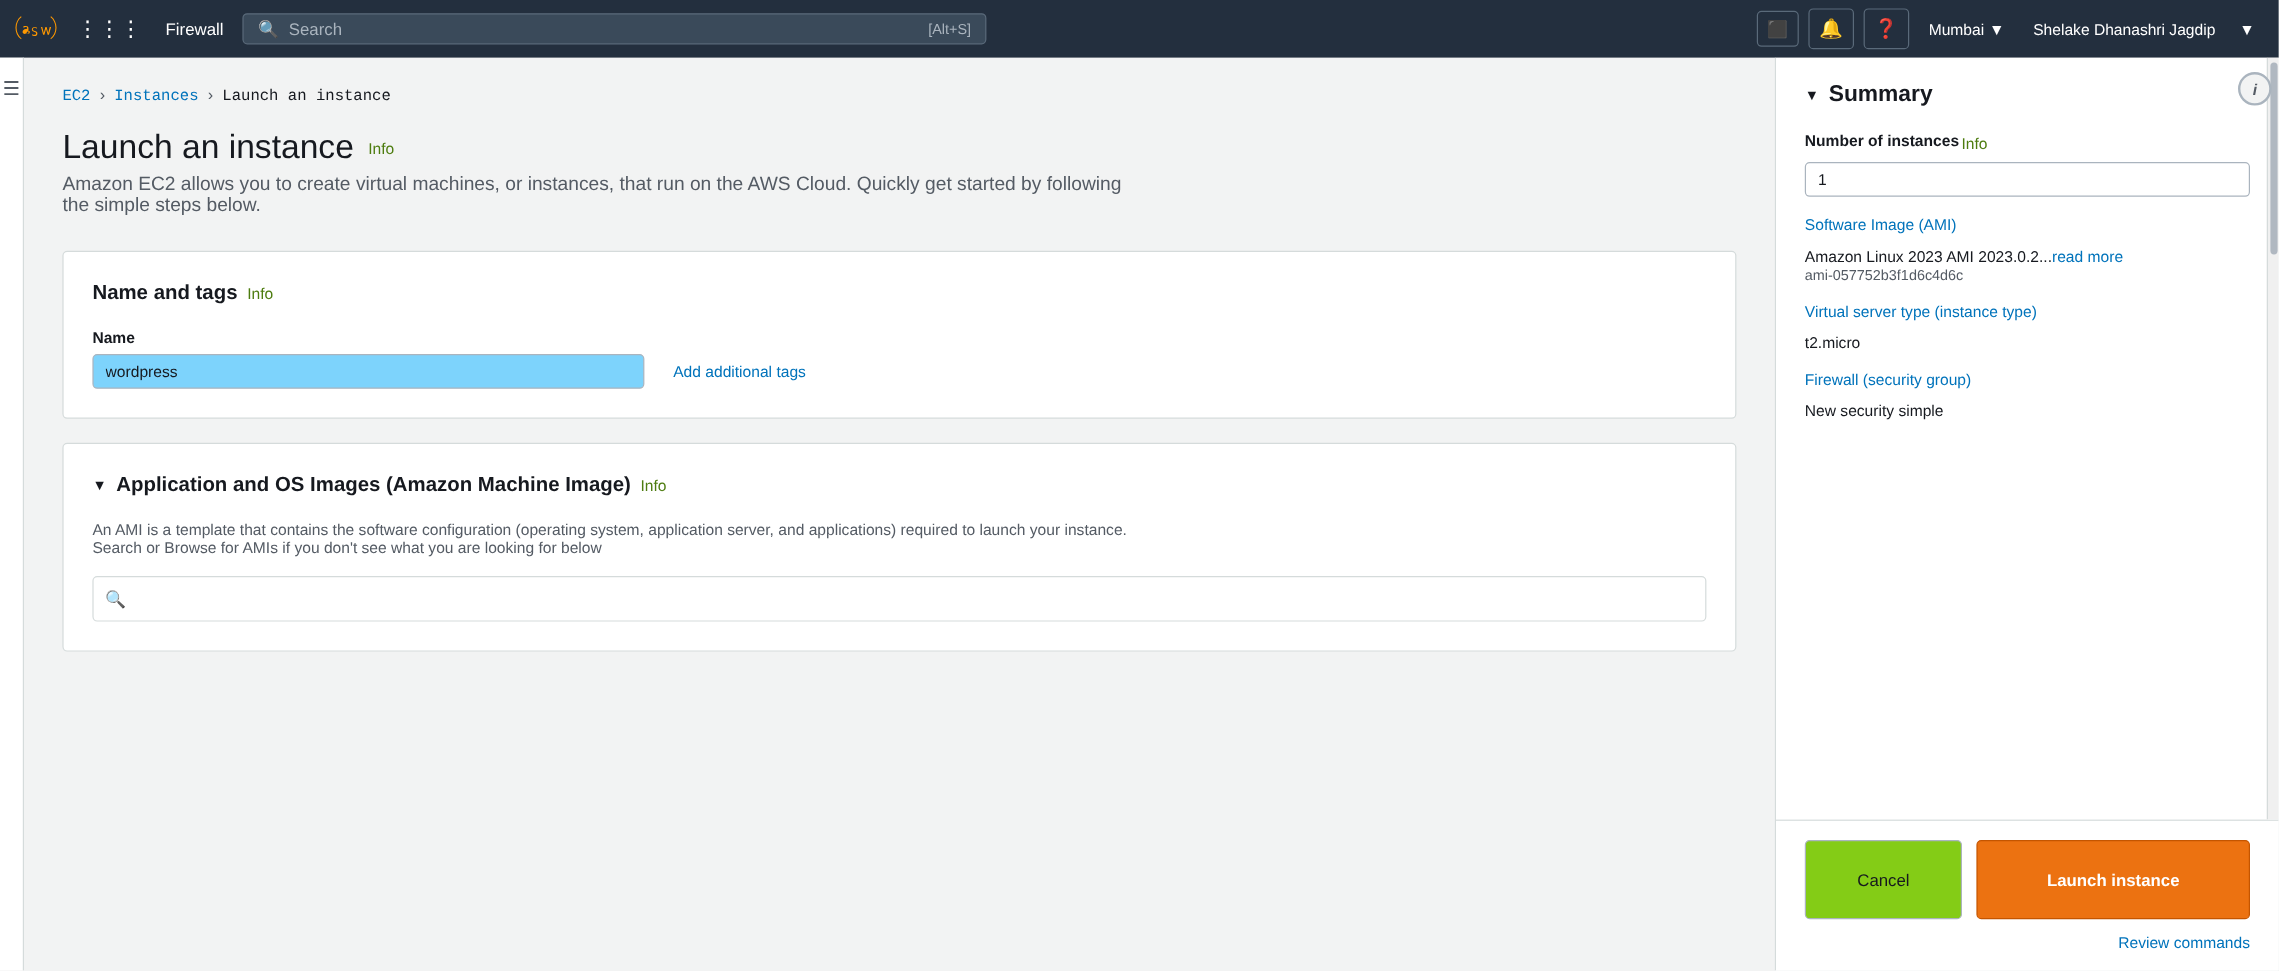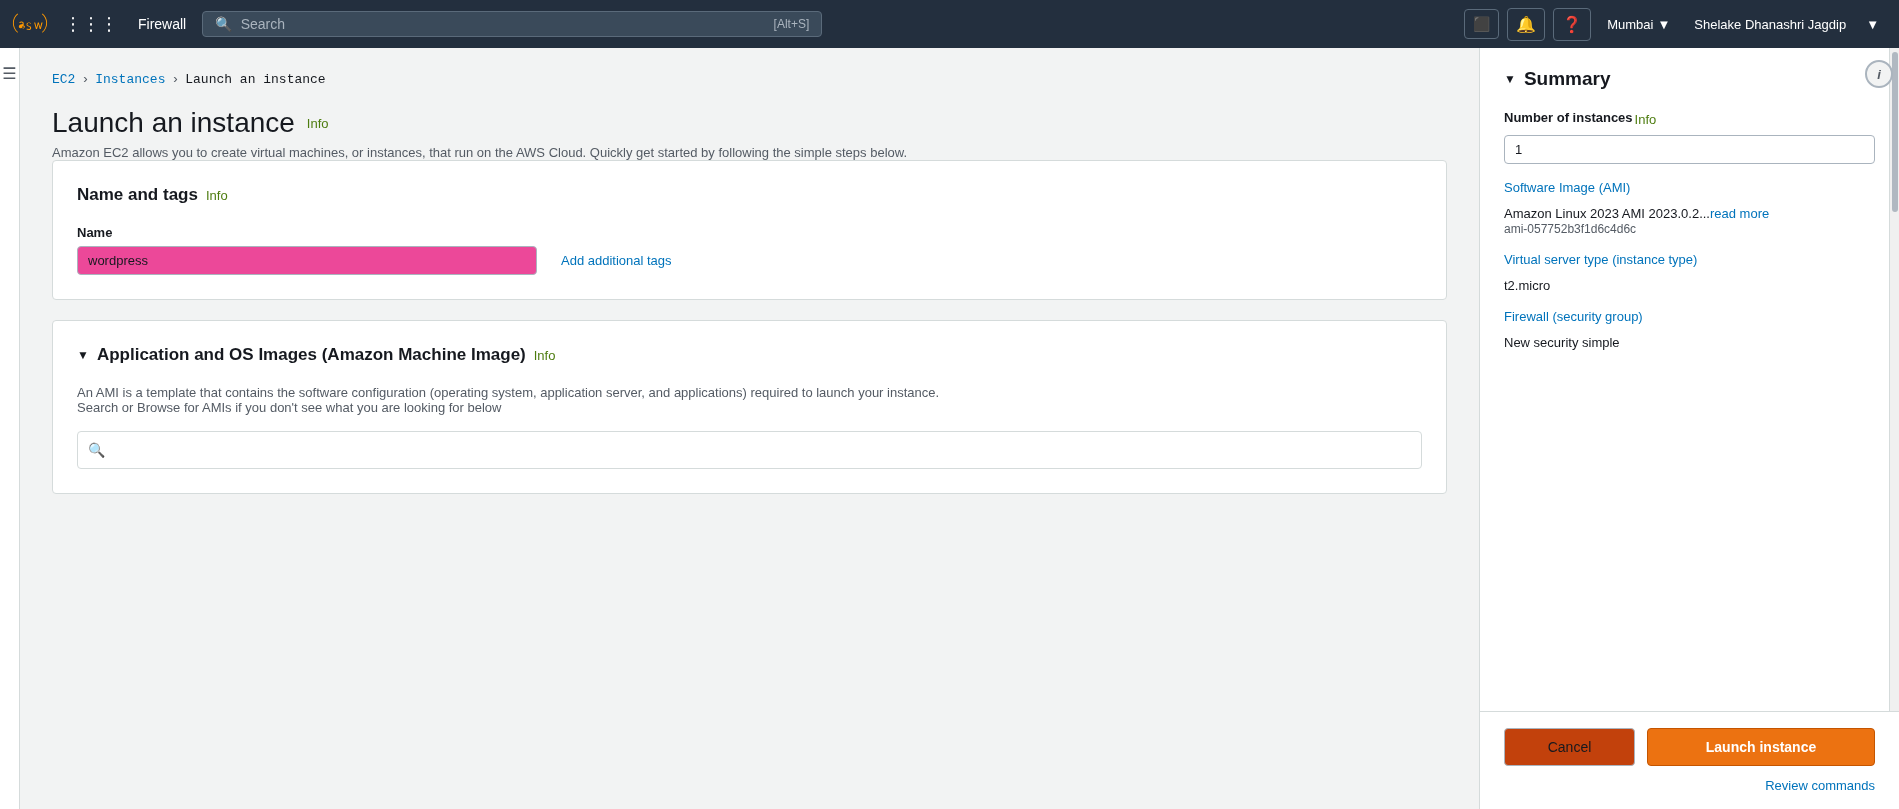--- a/index.html
+++ b/index.html
@@ -137,22 +137,23 @@
       font-weight: 300;
       color: #16191f;
     }
     .info-link {
       color: #4d7c0f;
       font-size: 13px;
       cursor: pointer;
       text-decoration: none;
     }
     .page-description {
-      font-size: 13px;
+      font-size: 16px;
       color: #545b64;
+      margin-bottom: 28px;
       max-width: 900px;
     }
 
     
     .section-card {
       background: #fff;
       border: 1px solid #d5dbdb;
       border-radius: 4px;
       margin-bottom: 20px;
       padding: 24px;
@@ -187,21 +188,21 @@
       align-items: center;
       gap: 24px;
     }
     .text-input {
       border: 1px solid #aab4be;
       border-radius: 4px;
       padding: 6px 10px;
       font-size: 13px;
       width: 460px;
       outline: none;
-      background: #ec4899;
+      background: #7dd3fc;
       color: #16191f;
     }
     .add-tags-link {
       color: #0073bb;
       font-size: 13px;
       cursor: pointer;
       text-decoration: none;
       white-space: nowrap;
     }
 
@@ -288,31 +289,31 @@
       background: #fff;
     }
     .summary-footer-buttons {
       display: flex;
       gap: 12px;
       margin-bottom: 12px;
     }
     .cancel-btn {
       flex: 1;
       padding: 10px 16px;
-      background: #c2410c;
+      background: #84cc16;
       border: 1px solid #aab4be;
       border-radius: 4px;
       font-size: 14px;
       cursor: pointer;
       color: #16191f;
       font-weight: 500;
     }
     .launch-btn {
       flex: 2;
-      padding: 10px 16px;
+      padding: 24px 16px;
       background: #ec7211;
       border: 1px solid #c45500;
       border-radius: 4px;
       font-size: 14px;
       font-weight: 700;
       cursor: pointer;
       color: #fff;
     }
     .review-link {
       display: block;

